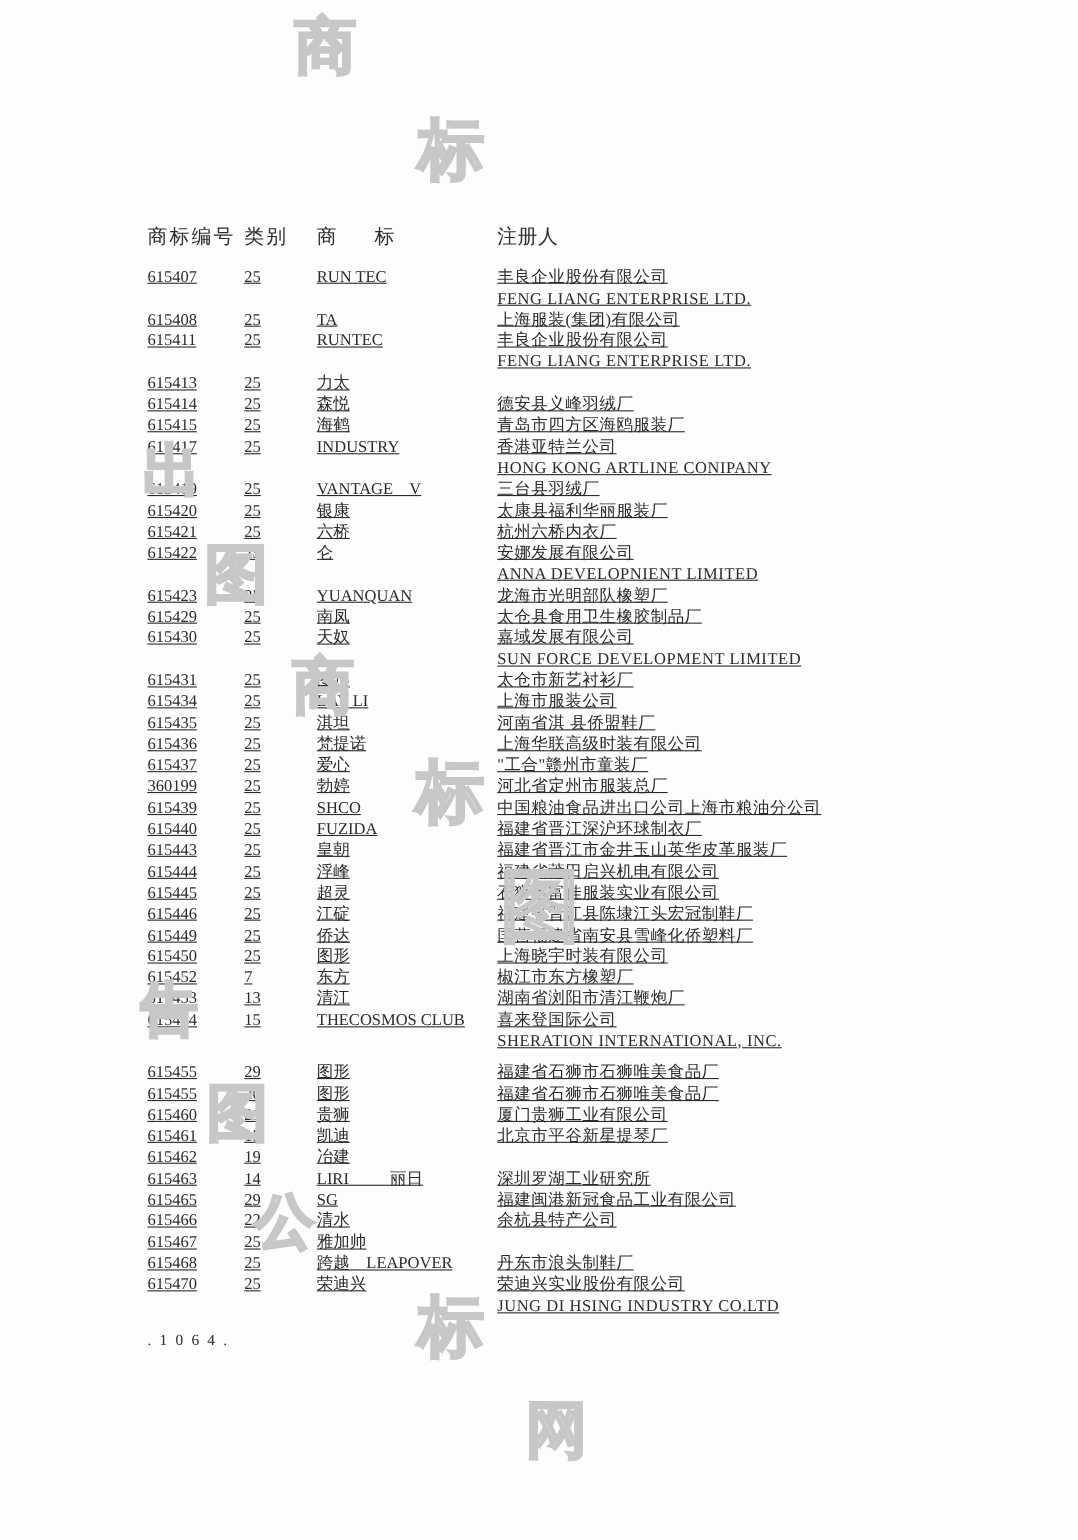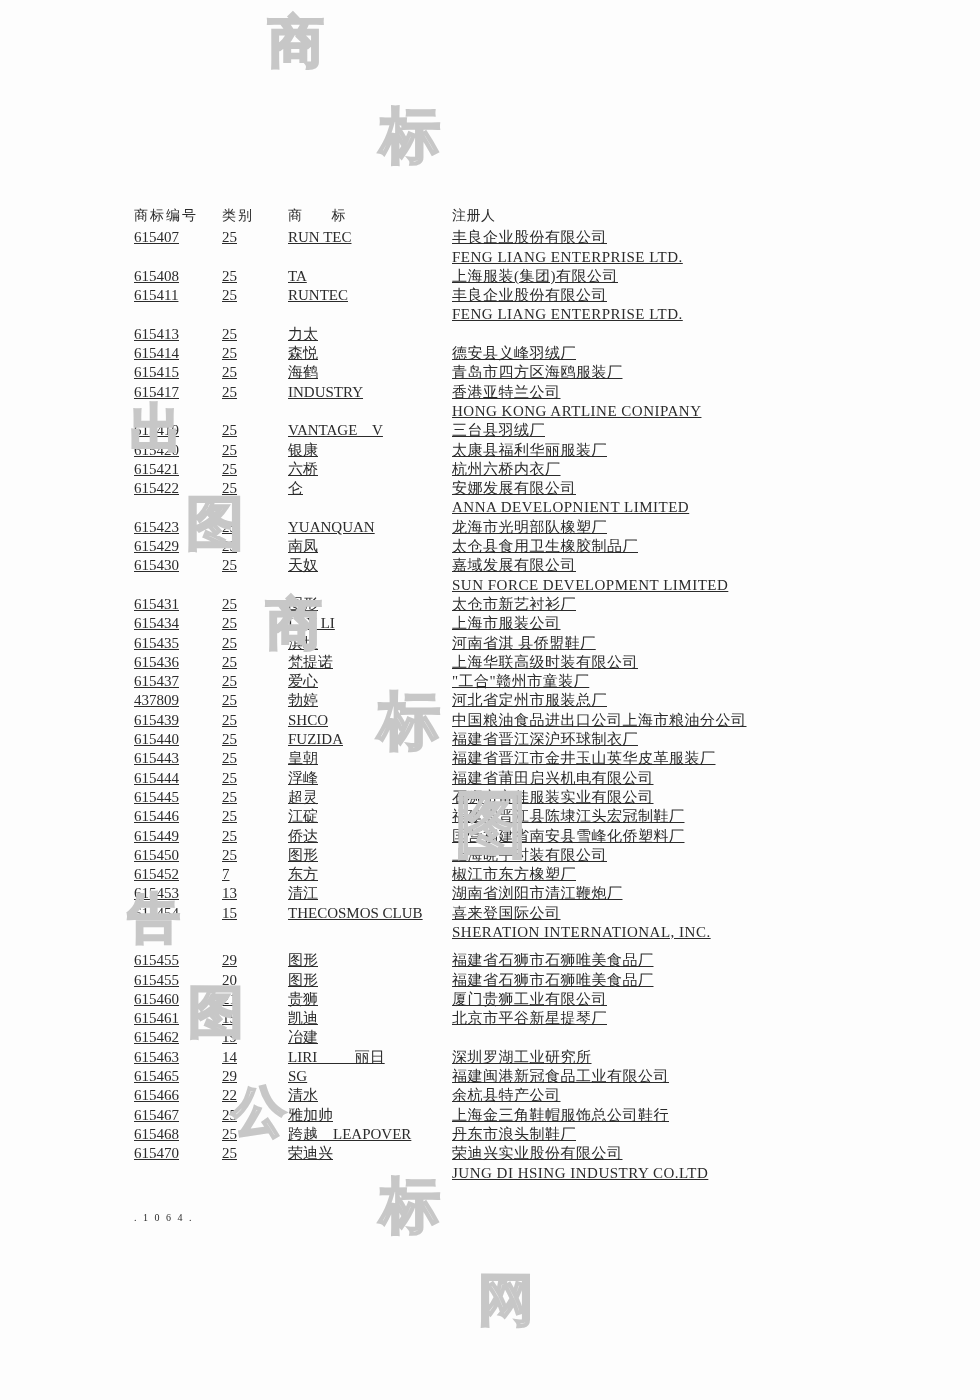--- a/index.html
+++ b/index.html
@@ -22,40 +22,40 @@
     pointer-events:none;
   }
   .gazette-table{
     position:absolute;
     left:134px;top:206px;
     width:812px;
   }
   .hdr-row{
     display:flex;
     line-height:19.3px;
-    font-size:14px;
+    font-size:18px;
     letter-spacing:2px;
-    margin-bottom:3px;
+    margin-bottom:18px;
   }
   .row{
     display:flex;
     line-height:19.3px;
     font-size:15px;
     text-decoration:underline;
   }
   .c1{width:88px;flex:0 0 88px;}
   .c2{width:66px;flex:0 0 66px;}
   .c3{width:164px;flex:0 0 164px;white-space:pre;}
   .c4{flex:1;white-space:pre;letter-spacing:0.5px;}
   .hdr-row .c3{letter-spacing:2px;}
   .row-spacer{height:9px;}
   .footer-page-number{
     position:absolute;
     left:134px;top:1212px;
-    font-size:10px;
+    font-size:14px;
     letter-spacing:2px;
   }
 </style>
 </head>
 <body>
 
 <div class="page">
 
   <div class="gazette-table">
     <div class="hdr-row">
@@ -226,21 +226,21 @@
   </div>
 
   <div class="row">
     <div class="c1">615437</div>
     <div class="c2">25</div>
     <div class="c3">爱心</div>
     <div class="c4">"工合"赣州市童装厂</div>
   </div>
 
   <div class="row">
-    <div class="c1">437809</div>
+    <div class="c1">360199</div>
     <div class="c2">25</div>
     <div class="c3">勃婷</div>
     <div class="c4">河北省定州市服装总厂</div>
   </div>
 
   <div class="row">
     <div class="c1">615439</div>
     <div class="c2">25</div>
     <div class="c3">SHCO</div>
     <div class="c4">中国粮油食品进出口公司上海市粮油分公司</div>
@@ -375,21 +375,20 @@
     <div class="c1">615466</div>
     <div class="c2">22</div>
     <div class="c3">清水</div>
     <div class="c4">余杭县特产公司</div>
   </div>
 
   <div class="row">
     <div class="c1">615467</div>
     <div class="c2">25</div>
     <div class="c3">雅加帅</div>
-    <div class="c4">上海金三角鞋帽服饰总公司鞋行</div>
   </div>
 
   <div class="row">
     <div class="c1">615468</div>
     <div class="c2">25</div>
     <div class="c3">跨越    LEAPOVER</div>
     <div class="c4">丹东市浪头制鞋厂</div>
   </div>
 
   <div class="row">

